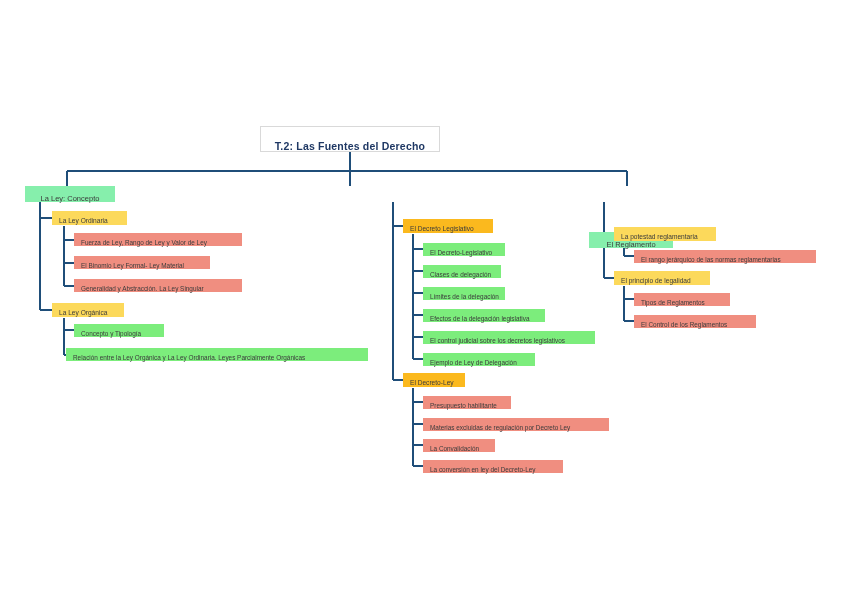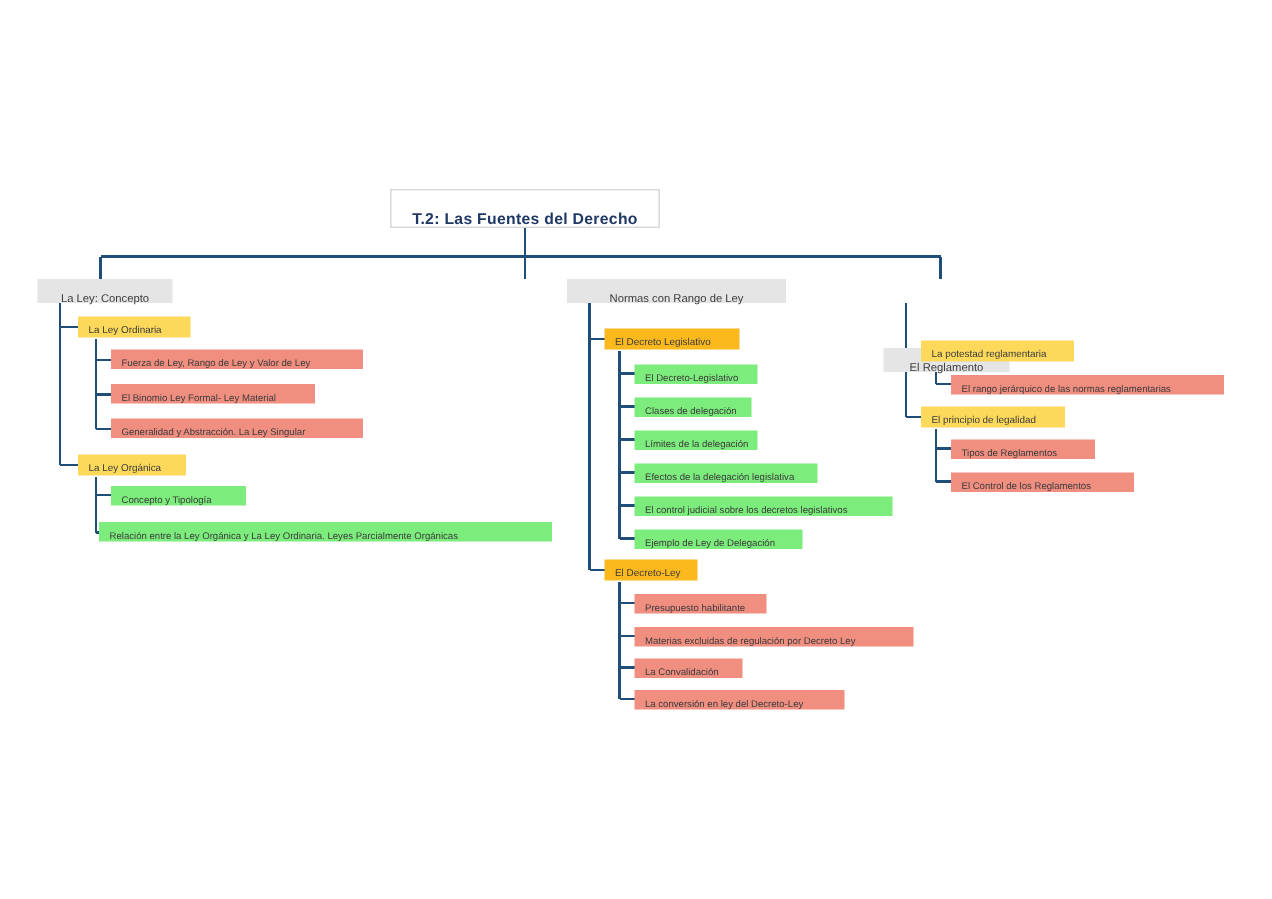--- a/index.html
+++ b/index.html
@@ -28,21 +28,21 @@
     background:#ffffff;
     border:1px solid #d9d9d9;
     color:#1f3864;
     font-weight:bold;
     font-size:10.5px;
     letter-spacing:.2px;
     padding:0 10px;
     justify-content:center;
   }
   .node.branch{
-    background:#e5e5e5;
+    background:#86efac;
     color:#3b3b3b;
     font-size:7.5px;
     padding:0 9px;
     justify-content:center;
   }
   .node.lvl2-yellow{
     background:#fcd95b;
     color:#3b3b3b;
     font-size:6.6px;
     padding:0 7px;
@@ -152,23 +152,20 @@
     <span>La Ley Orgánica</span>
   </div>
 
   <div class="node leaf-green" style="left:74px;top:324px;width:90px;height:13px;">
     <span>Concepto y Tipología</span>
   </div>
   <div class="node leaf-green" style="left:66px;top:348px;width:302px;height:13px;">
     <span>Relación entre la Ley Orgánica y La Ley Ordinaria. Leyes Parcialmente Orgánicas</span>
   </div>
 
-  <div class="node branch" style="left:378px;top:186px;width:146px;height:16px;">
-    <span>Normas con Rango de Ley</span>
-  </div>
 
   <div class="node lvl2-orange" style="left:403px;top:219px;width:90px;height:14px;">
     <span>El Decreto Legislativo</span>
   </div>
 
   <div class="node leaf-green" style="left:423px;top:243px;width:82px;height:13px;">
     <span>El Decreto-Legislativo</span>
   </div>
   <div class="node leaf-green" style="left:423px;top:265px;width:78px;height:13px;">
     <span>Clases de delegación</span>

